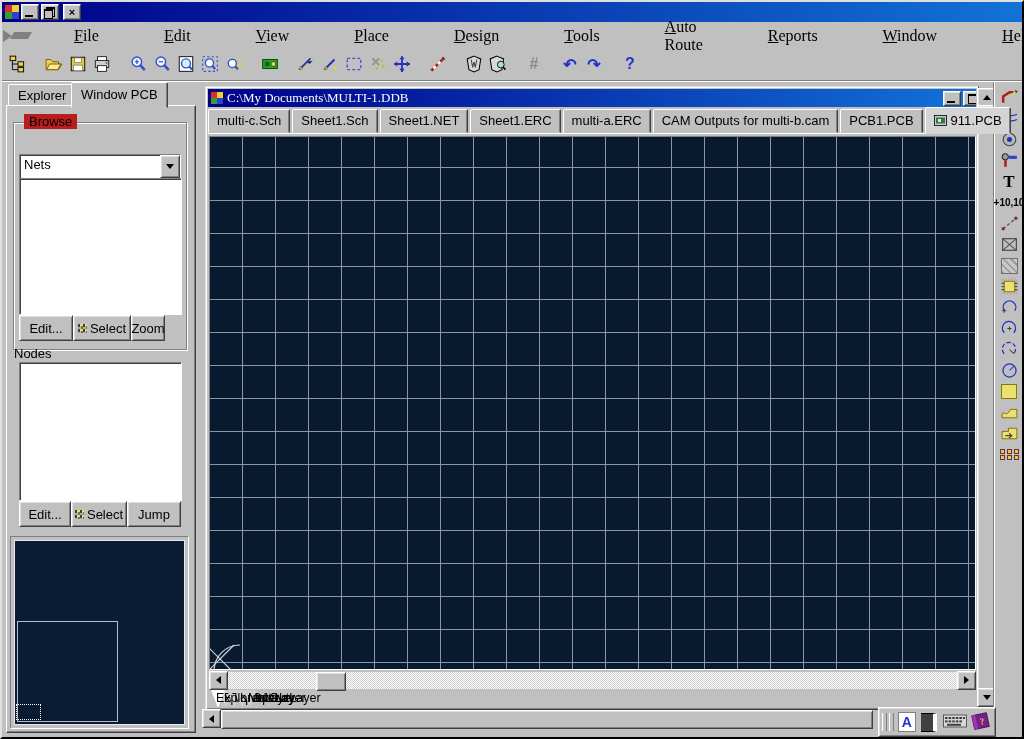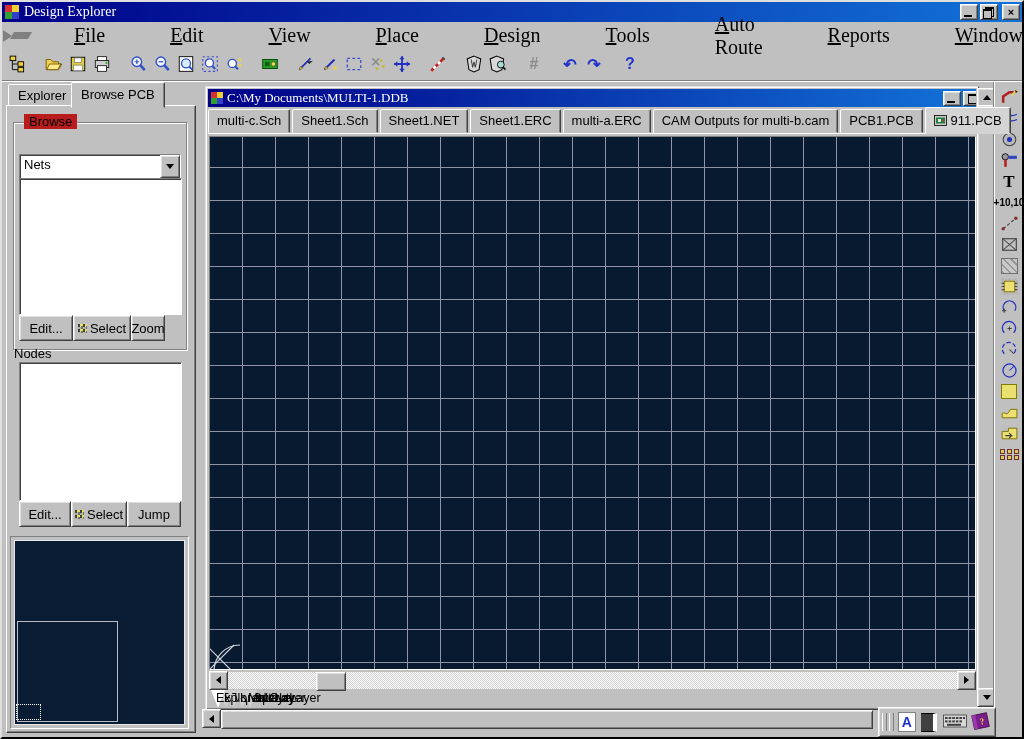--- a/index.html
+++ b/index.html
@@ -19,21 +19,21 @@
   .titlebar .ttext{color:#fff;font-family:"Liberation Serif",serif;font-size:14px;margin-left:5px;flex:1;white-space:nowrap;}
   .puzzle{width:14px;height:14px;display:grid;grid-template-columns:7px 7px;grid-template-rows:7px 7px;margin-left:1px;}
   .puzzle i{display:block;}
   .wbtn{width:16px;height:14px;margin-left:2px;position:relative;display:flex;align-items:center;justify-content:center;
         font-size:11px;font-weight:bold;line-height:1;}
   .minbar{position:absolute;left:3px;bottom:2px;width:8px;height:2px;background:#000;}
   .restico{position:absolute;left:4px;top:2px;width:7px;height:7px;border:1px solid #000;border-top-width:2px;background:#c0c0c0;}
   .restico2{position:absolute;left:2px;top:4px;width:7px;height:7px;border:1px solid #000;border-top-width:2px;background:#c0c0c0;}
   
   .menubar{left:0;top:21px;right:0;height:25px;display:flex;align-items:center;
-           font-family:"Liberation Serif",serif;font-size:20px;gap:43px;}
+           font-family:"Liberation Serif",serif;font-size:16px;gap:43px;}
   .menu-arrow{width:30px;height:12px;margin:0 8px 0 10px;position:relative;}
   .menu-arrow .shaft{position:absolute;left:0;top:2px;width:18px;height:7px;background:#808080;transform:skewX(-30deg);}
   .menu-arrow .head{position:absolute;right:0;top:0;width:0;height:0;border-left:9px solid #808080;border-top:6px solid transparent;border-bottom:6px solid transparent;}
   .menu-item{display:inline-block;padding:2px 11px;}
   .menu-item::first-letter{text-decoration:underline;}
   
   .toolbar{left:0;top:46px;right:0;height:32px;display:flex;align-items:center;
            border-bottom:1px solid #808080;box-shadow:0 1px 0 #fff;}
   .tbtn{width:24px;height:24px;display:flex;align-items:center;justify-content:center;flex:0 0 auto;}
   .tbtn svg{width:18px;height:18px;}
@@ -128,21 +128,20 @@
 
 <div id="app">
 
   <div class="abs titlebar">
     <span class="puzzle">
       <i style="background:#d83030"></i>
         <i style="background:#f0d030"></i>
         <i style="background:#30a030"></i>
         <i style="background:#3040c8"></i>
     </span>
-    <span class="ttext">Design Explorer</span>
     <span class="wbtn out">
         <span class="minbar"></span>
       </span>
     <span class="wbtn out">
         <span class="restico"></span>
         <span class="restico2"></span>
       </span>
     <span class="wbtn out" style="margin-left:4px">
         <span>×</span>
       </span>
@@ -309,21 +308,21 @@
         <span class="glyph-blue">↷</span>
       </span>
     <span class="tgap"></span>
     <span class="tbtn">
         <span class="glyph-blue">?</span>
       </span>
   </div>
 
   <div id="sidebar" class="abs">
     <span class="stab" style="left:4px"><span>Explorer</span></span>
-    <span class="stab active" style="left:67px"><span>Browse PCB</span></span>
+    <span class="stab active" style="left:67px"><span>Window PCB</span></span>
 
     <div class="side-body">
       <div class="groupbox">
         <span class="legend">Browse</span>
       </div>
       <div class="combo sunk">
         <span class="val">Nets</span>
         <span class="cbtn out">
             <span class="tri-dn"></span>
           </span>

